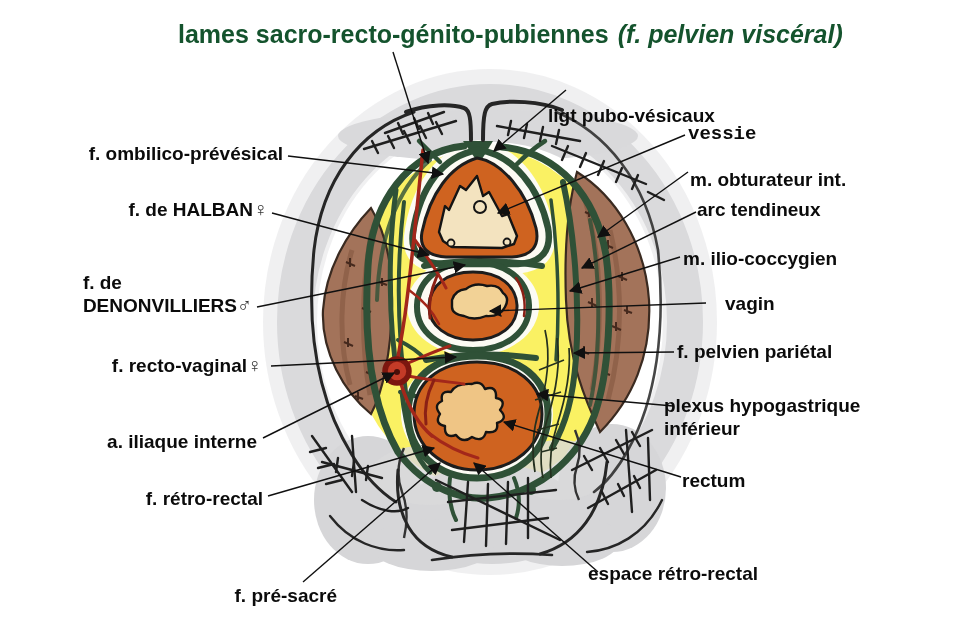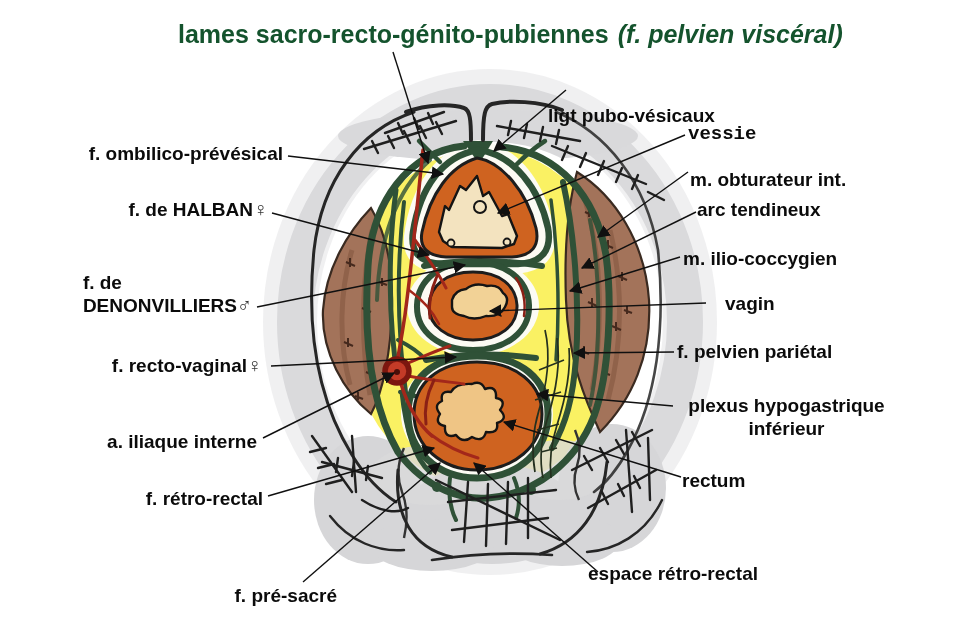--- a/index.html
+++ b/index.html
@@ -3,21 +3,21 @@
 <meta charset="utf-8">
 <style>
   html,body{margin:0;padding:0;background:#ffffff;}
   .stage{position:relative;width:967px;height:637px;background:#ffffff;overflow:hidden;
          font-family:"Liberation Sans", sans-serif;}
   .stage svg{position:absolute;left:0;top:0;}
   .title{position:absolute;left:178px;top:20px;font-size:25px;font-weight:bold;color:#14532d;white-space:nowrap;}
   .title .it{font-style:italic;margin-left:9px;}
   .lbl{position:absolute;font-size:19px;font-weight:bold;color:#0b0b0b;line-height:23px;white-space:nowrap;}
   .lbl .sym{font-weight:400;color:#333;font-size:20px;}
-  .lbl.center{text-align:center;white-space:normal;}
+  .lbl.center{text-align:left;white-space:normal;}
 </style>
 </head>
 <body>
 
 <div class="stage">
 
   <svg width="967" height="637" viewBox="0 0 967 637">
     <defs>
       <marker id="ah" viewBox="0 0 10 10" refX="9" refY="5" markerWidth="9" markerHeight="9" orient="auto-start-reverse">
         <path d="M0,0 L10,5 L0,10 z" fill="#101010"></path>

